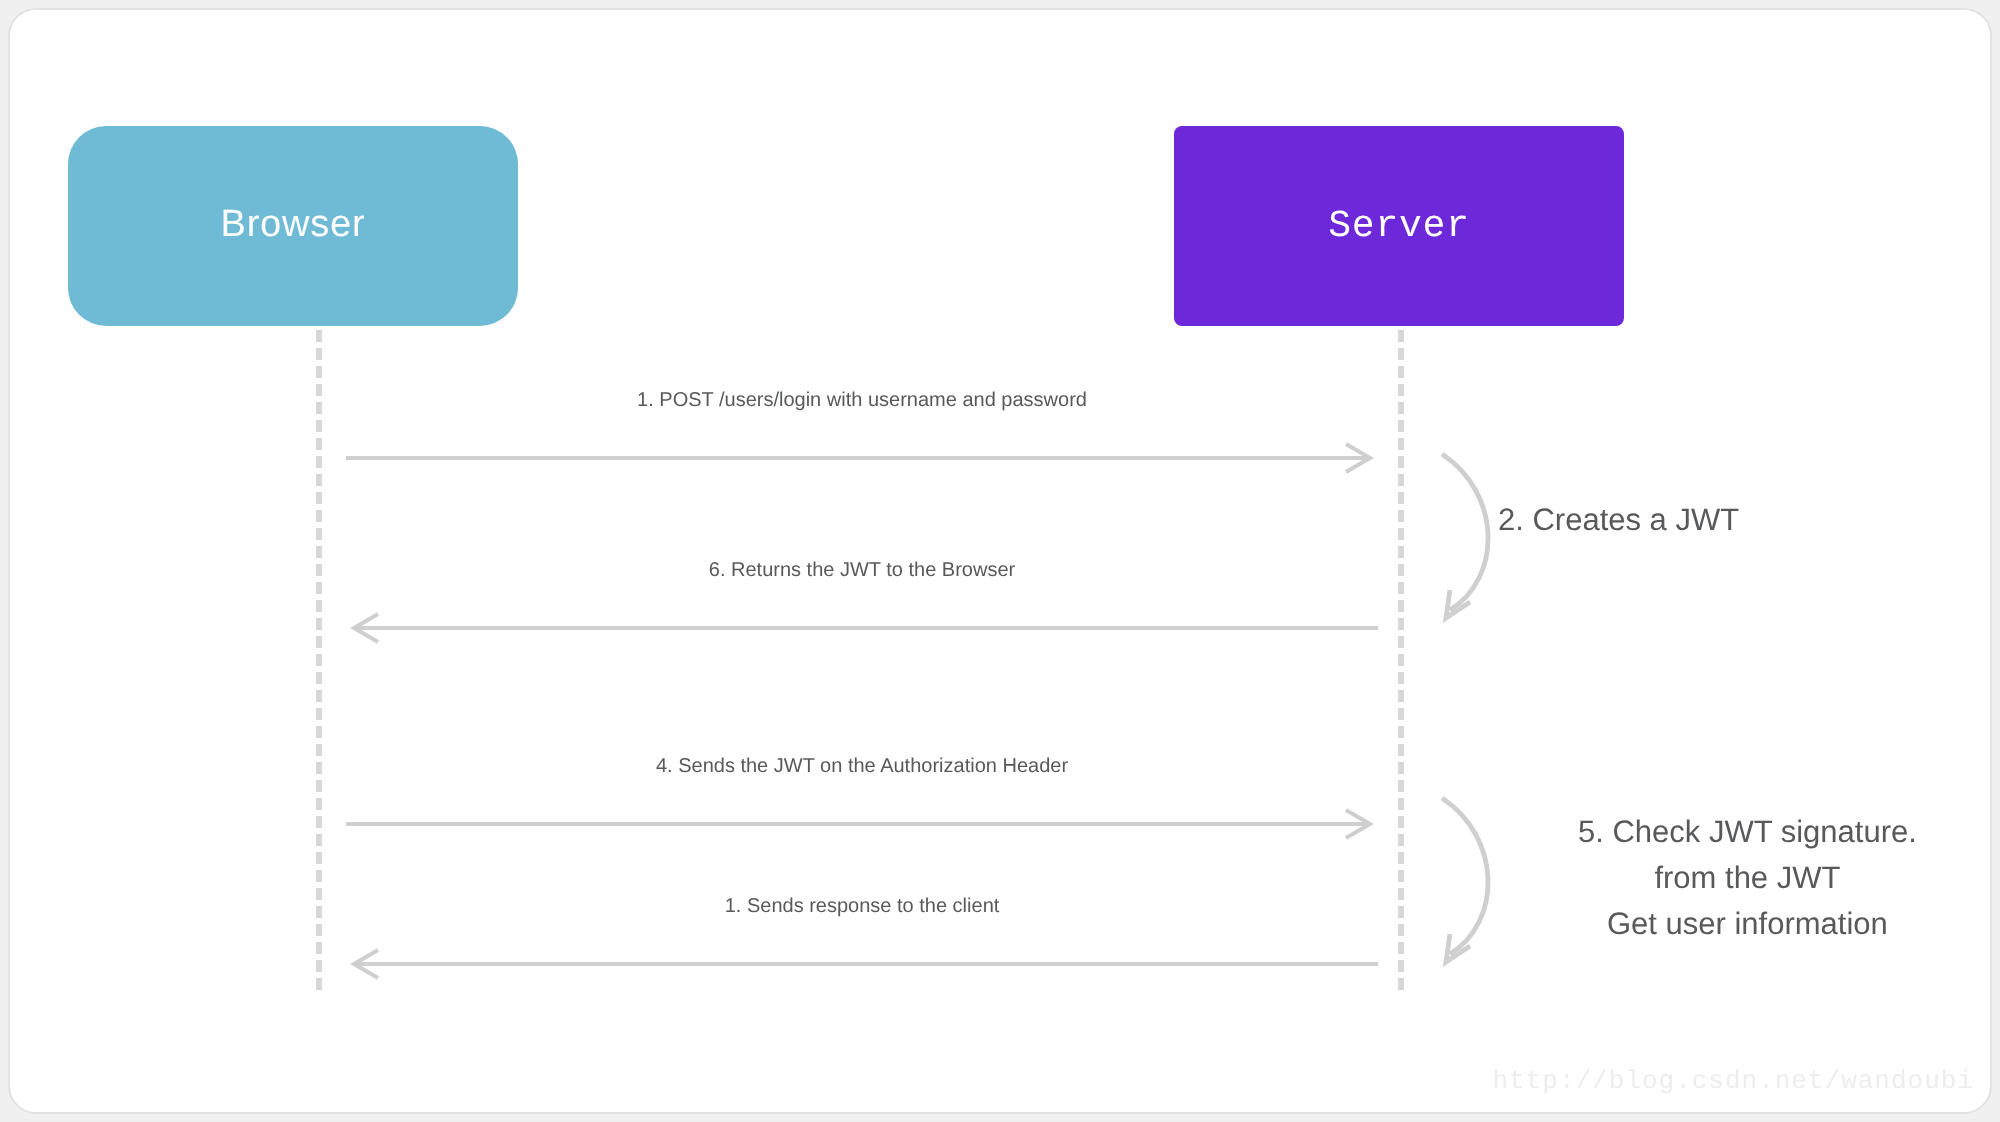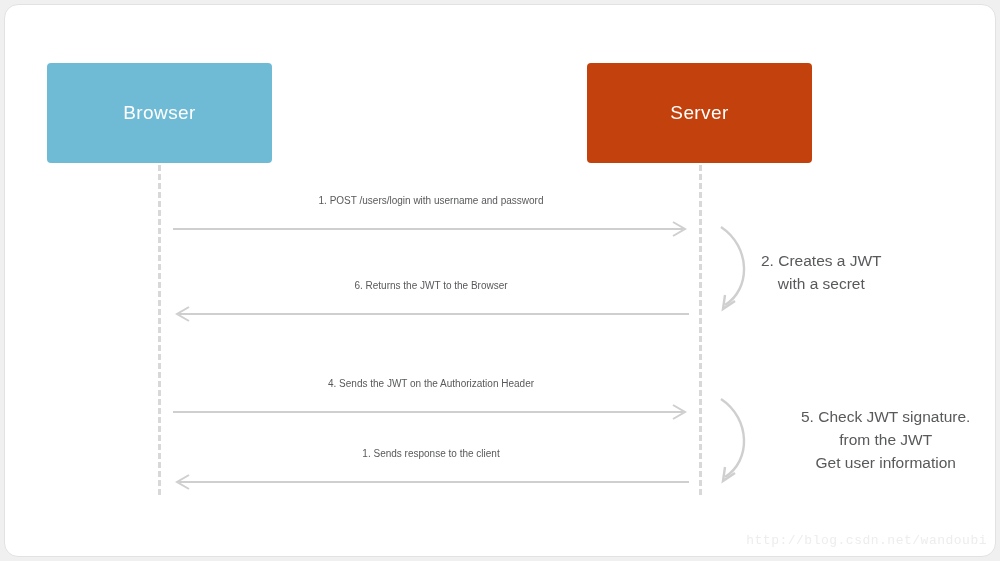--- a/index.html
+++ b/index.html
@@ -36,24 +36,25 @@
     position: absolute;
     border-radius: 4px;
     display: flex;
     align-items: center;
     justify-content: center;
     color: #ffffff;
     font-size: 19px;
     letter-spacing: 0.4px;
   }
   .actor-browser {
-    left: 42px;
+    left: 29px;
     top: 58px;
     width: 225px;
     height: 100px;
+    border-radius: 19px;
   }
   .actor-server {
     left: 582px;
     top: 58px;
     width: 225px;
     height: 100px;
   }
   .lifeline {
     position: absolute;
     top: 160px;
@@ -89,21 +90,20 @@
     display: block;
     overflow: visible;
   }
 
   .note {
     position: absolute;
     font-size: 15.5px;
     color: #58595b;
     line-height: 23px;
     white-space: nowrap;
-    margin-left: 12px;
   }
   .note-2 { left: 744px; top: 244px; text-align: center; }
   .note-5 { left: 784px; top: 400px; text-align: center; }
 
   .selfloop {
     position: absolute;
     width: 46px;
     height: 92px;
     overflow: visible;
   }
@@ -123,42 +123,41 @@
 </style>
 </head>
 <body style="background: rgb(240, 240, 240);">
 
 <div class="card">
   <div class="stage">
 
     <div class="actor-box actor-browser" style="background: rgb(111, 187, 214);">
       <span>Browser</span>
     </div>
-    <div class="actor-box actor-server" style="background: #c2410c;">
+    <div class="actor-box actor-server" style="background: #6d28d9; font-family: Liberation Mono, monospace;">
       <span>Server</span>
     </div>
 
     <div class="lifeline lifeline-browser"></div>
     <div class="lifeline lifeline-server"></div>
 
     <div class="msg" style="top:190px">
       <div class="msg-label">1. POST /users/login with username and password</div>
       <svg viewBox="0 0 516 20">
         <line x1="0" y1="10" x2="510" y2="10" stroke="#cfcfcf" stroke-width="2"></line>
         <polyline points="500,3 512,10 500,17" fill="none" stroke="#cfcfcf" stroke-width="2"></polyline>
       </svg>
     </div>
 
     <svg class="selfloop selfloop-2" viewBox="0 0 46 92">
       <path d="M10,6 C40,26 40,68 14,84" fill="none" stroke="#cfcfcf" stroke-width="2.4"></path>
       <polyline points="24,80 12,88 14,74" fill="none" stroke="#cfcfcf" stroke-width="2.4"></polyline>
     </svg>
     <div class="note note-2">
       <div>2. Creates a JWT</div>
-      <div>with a secret</div>
     </div>
 
     <div class="msg" style="top:275px">
       <div class="msg-label">6. Returns the JWT to the Browser</div>
       <svg viewBox="0 0 516 20">
         <line x1="6" y1="10" x2="516" y2="10" stroke="#cfcfcf" stroke-width="2"></line>
         <polyline points="16,3 4,10 16,17" fill="none" stroke="#cfcfcf" stroke-width="2"></polyline>
       </svg>
     </div>
 

